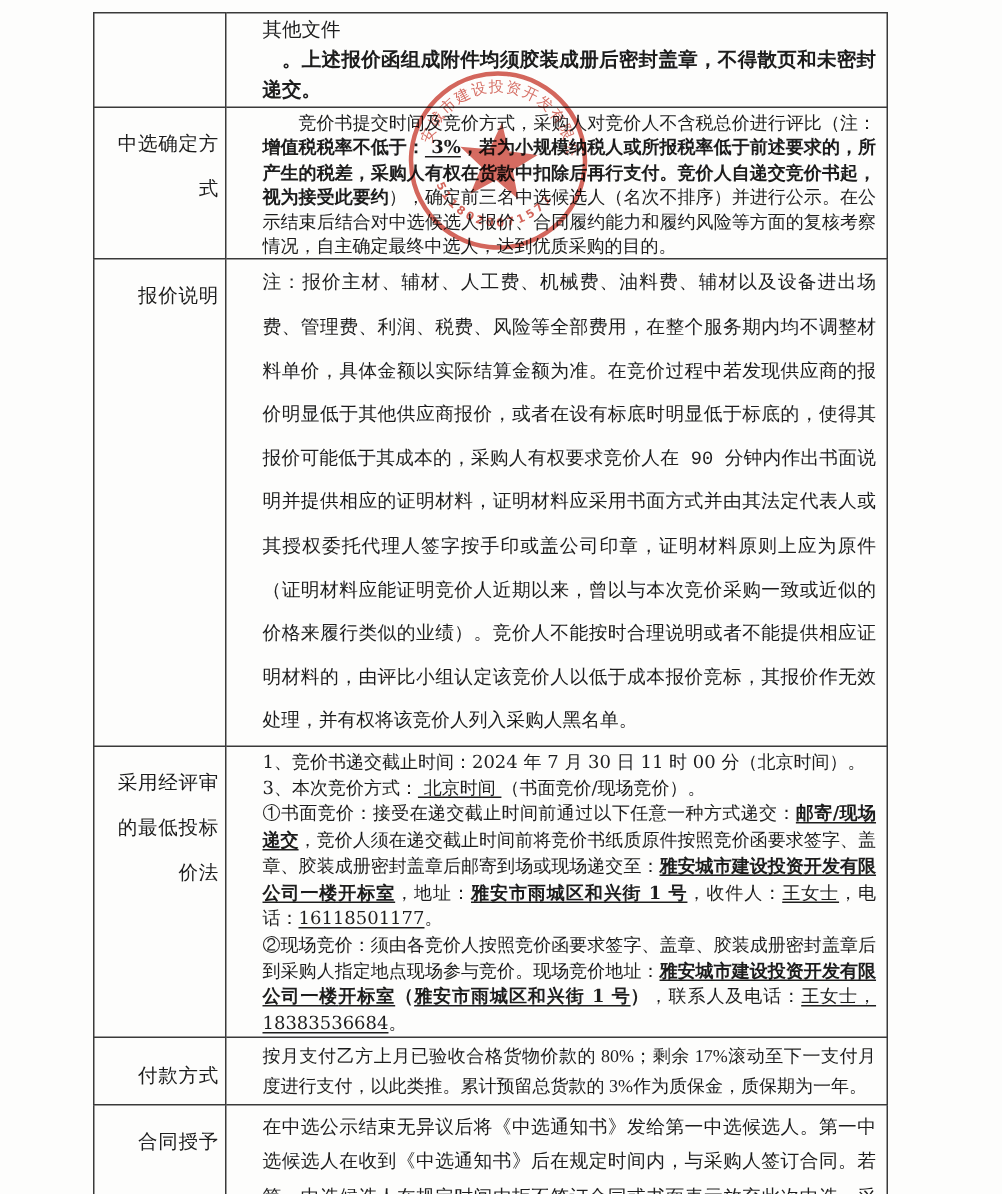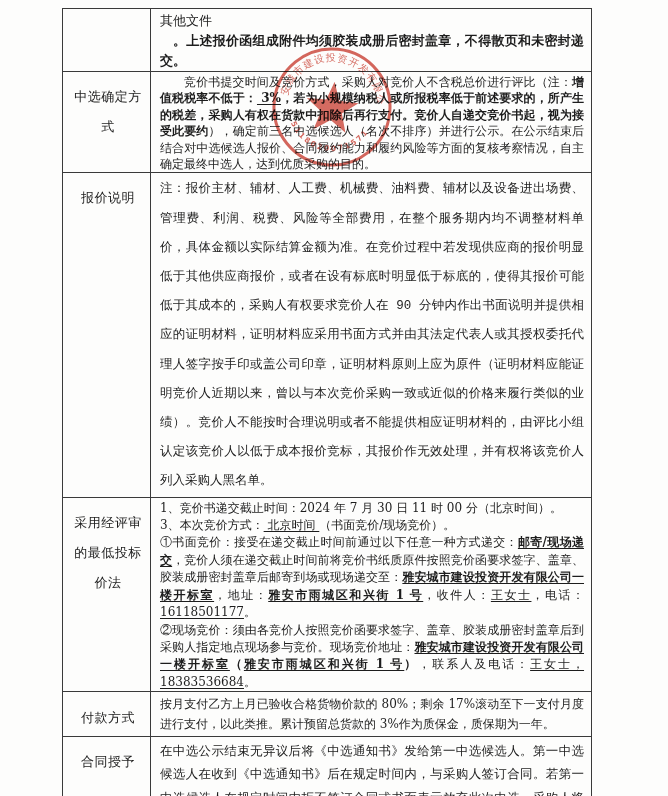--- a/index.html
+++ b/index.html
@@ -7,27 +7,27 @@
     width:668px;height:796px;position:relative;overflow:hidden;
     background:#fdfdfc;color:#1d1d1d;
     font-family:"DejaVu Serif","Liberation Serif",serif;
   }
   .tbl{
     position:absolute;left:62px;top:8px;width:529px;
     display:table;table-layout:fixed;border-collapse:collapse;
   }
   .trow{display:table-row;}
   .cell{display:table-cell;border:1.5px solid #3a3a3a;vertical-align:top;}
-  .lbl{width:76px;padding:10px 4px 0 7px;font-size:13px;line-height:30px;letter-spacing:.5px;text-align:center;}
-  .cnt{padding:2px 7px 0 9px;text-align:justify;}
+  .lbl{width:76px;padding:10px 4px 0 7px;font-size:13px;line-height:30px;letter-spacing:.5px;text-align:right;}
+  .cnt{padding:2px 7px 0 24px;text-align:justify;}
   .r0 .cnt{height:44px;font-size:13px;line-height:20px;}
   .r1 .cnt{height:98px;font-size:12px;line-height:16.4px;}
   .r2 .cnt{height:292px;font-size:12.5px;line-height:29.2px;font-family:Liberation Mono, monospace;}
   .r3 .cnt{height:156px;font-size:12px;line-height:17.4px;margin-left:30px;}
-  .r4 .cnt{height:42px;font-size:12px;line-height:20px;}
+  .r4 .cnt{height:42px;font-size:12px;line-height:20px;font-family:Liberation Serif, serif;}
   .r4 .lbl{padding-top:11px;}
   .r5 .cnt{height:140px;font-size:12.5px;line-height:23.3px;}
   p.para{margin:0;}
   .ind1{text-indent:1em;}
   .ind2{text-indent:2em;}
   .b{font-weight:700;}
   .u{text-decoration:underline;text-underline-offset:2px;}
   .seal{
     position:absolute;left:269px;top:44px;width:126px;height:126px;
     mix-blend-mode:multiply;opacity:.9;transform:rotate(6deg);pointer-events:none;

